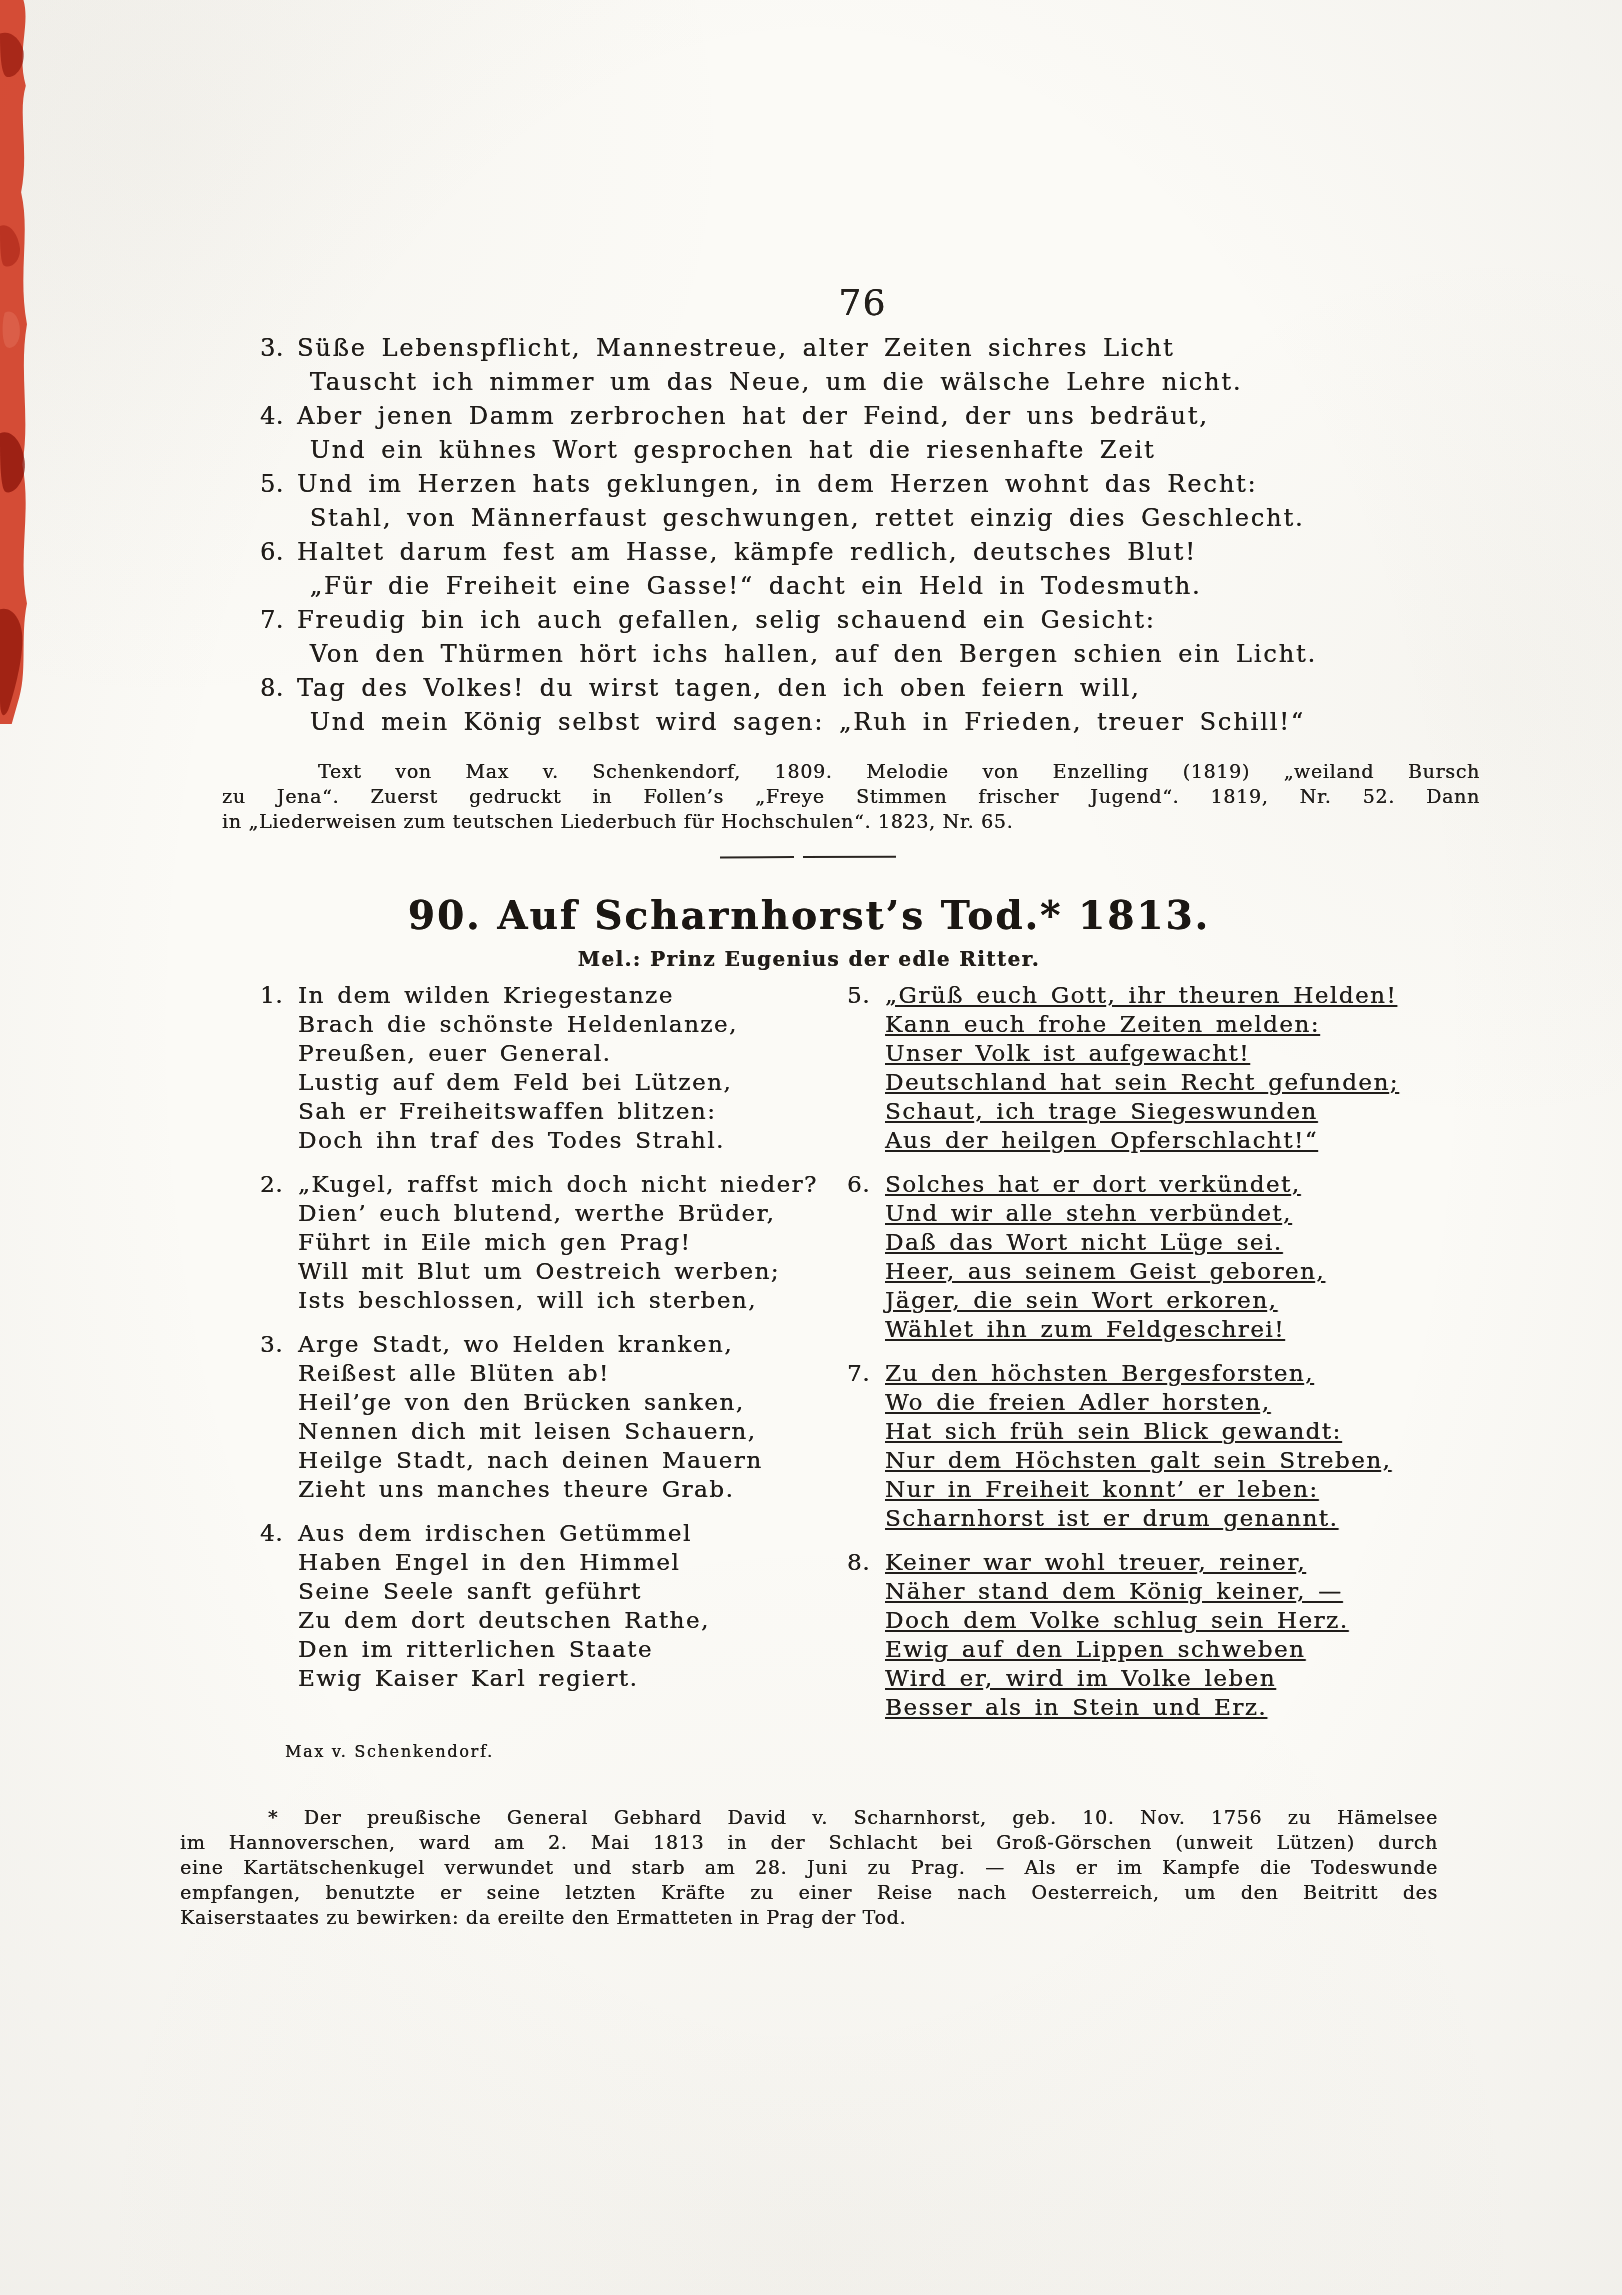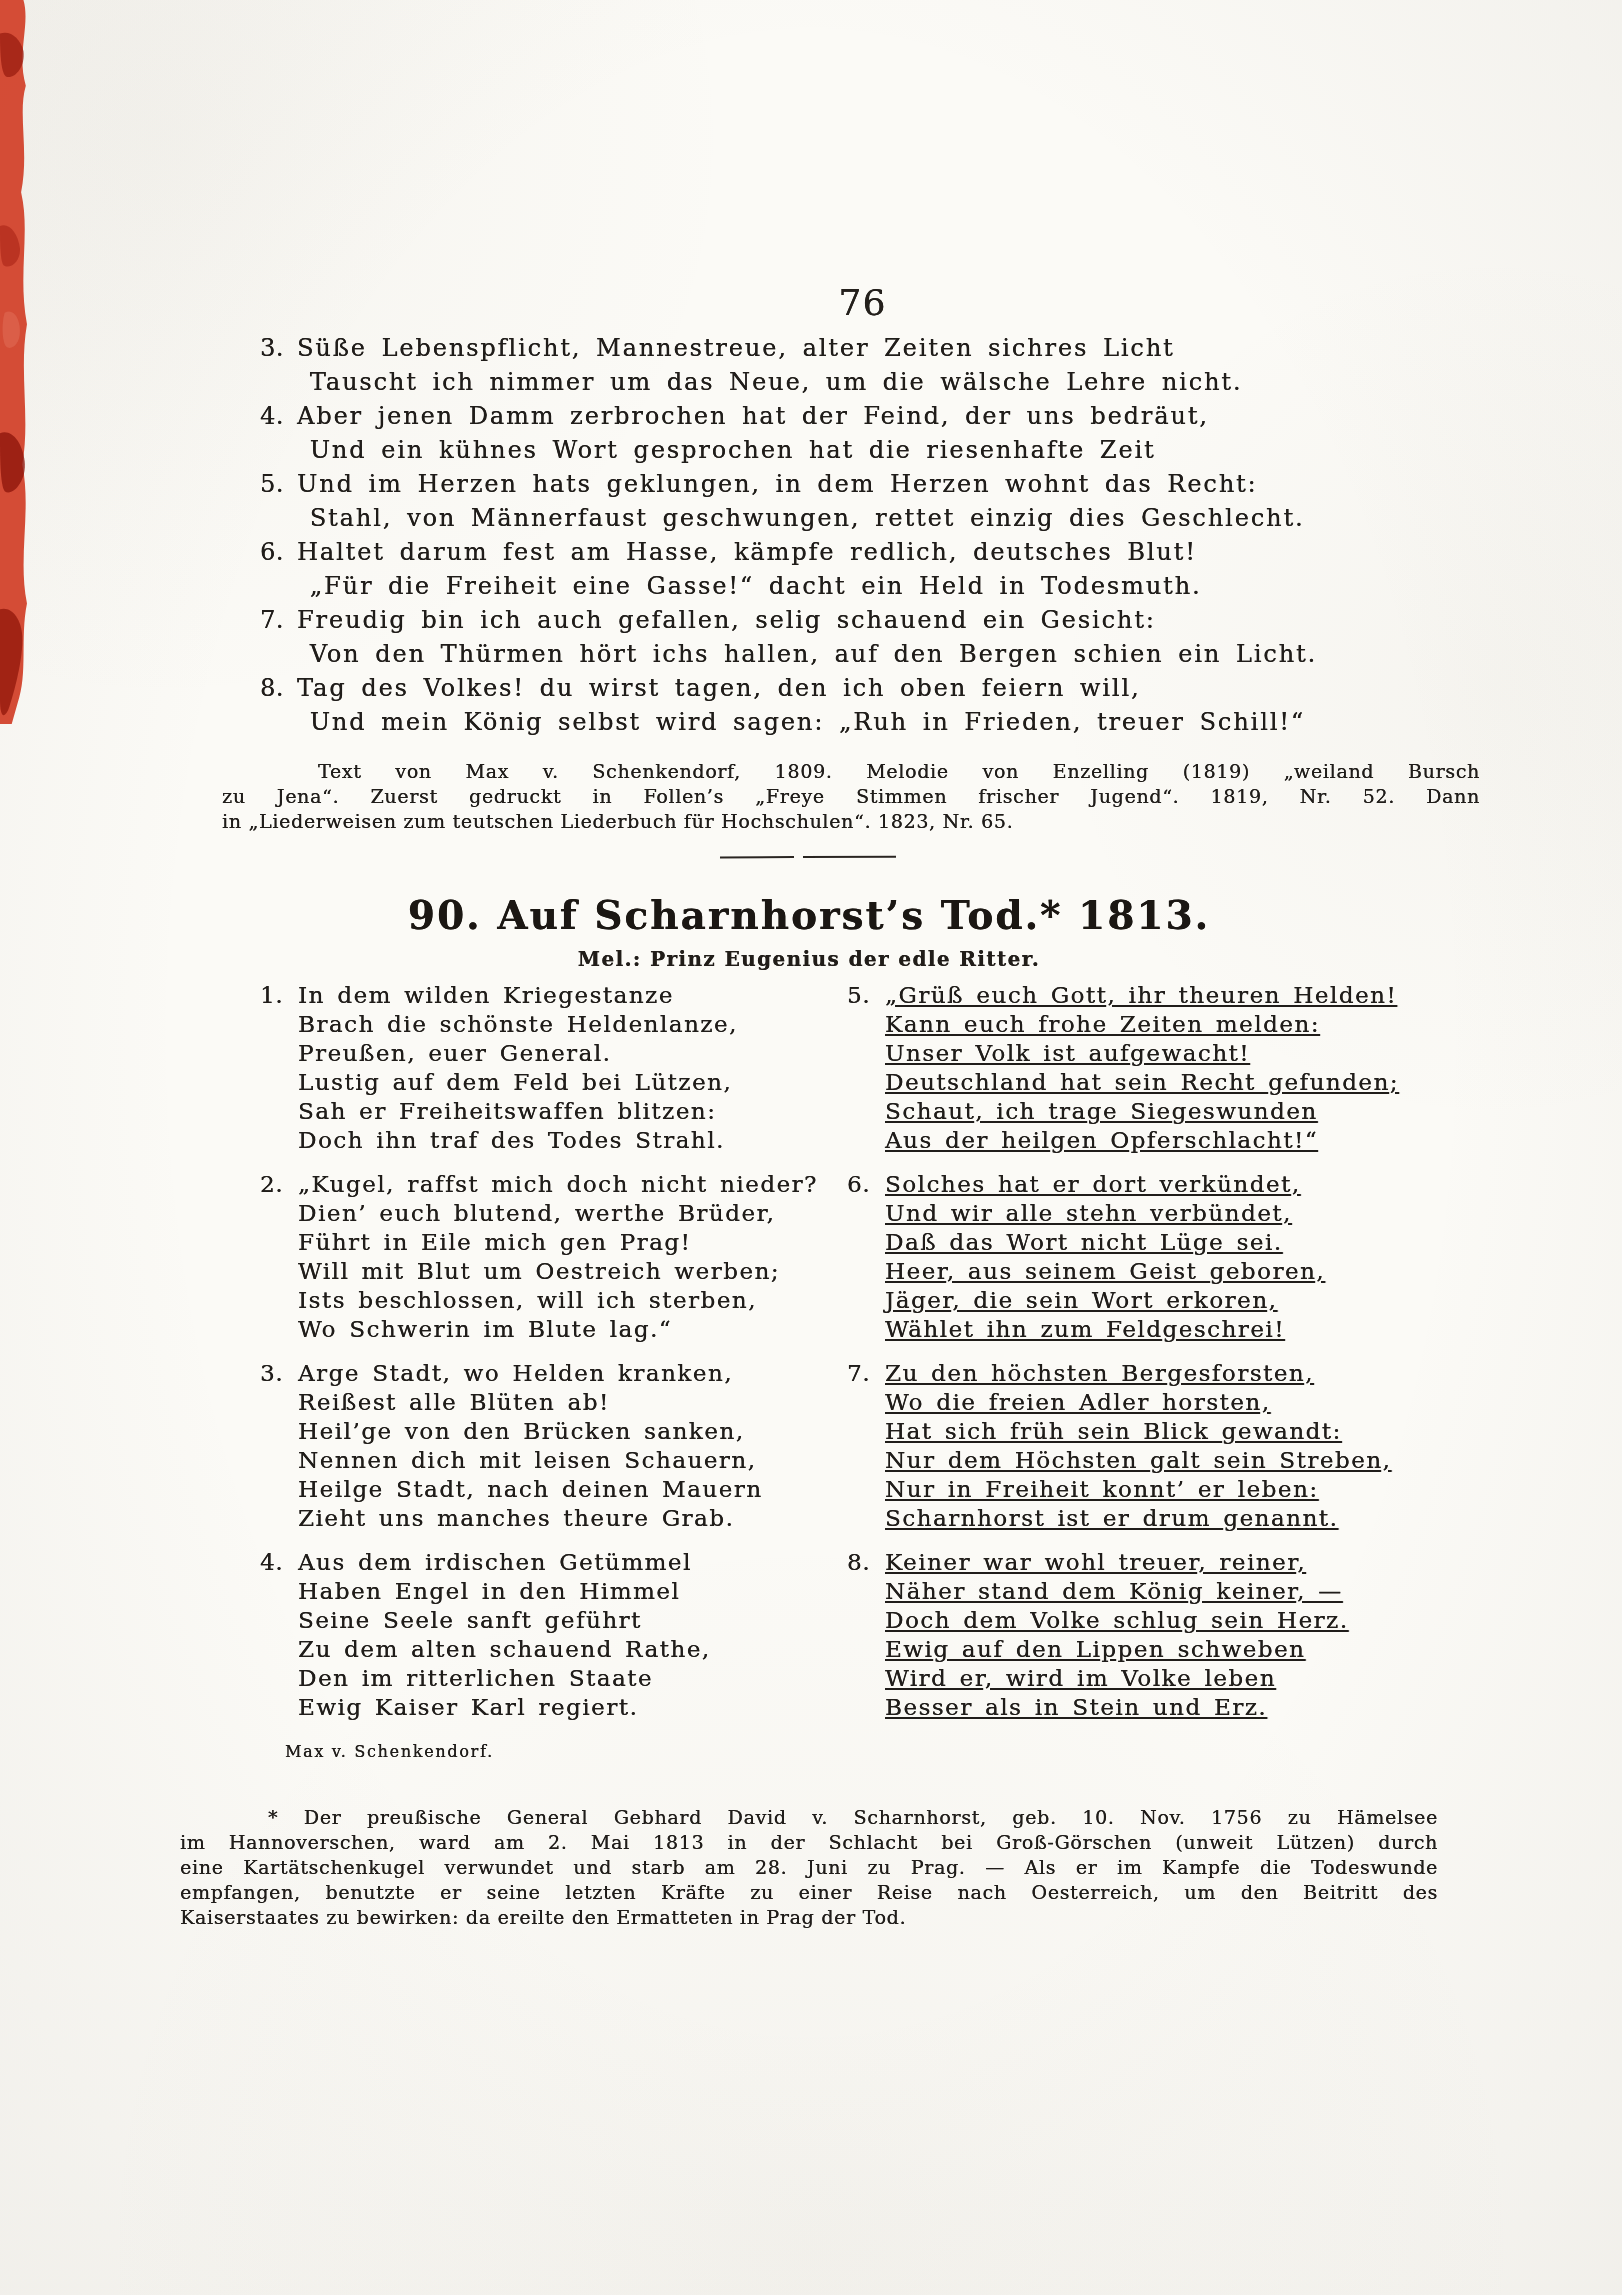--- a/index.html
+++ b/index.html
@@ -165,41 +165,40 @@
         </div>
       </div>
 
       <div class="stanza">
         <div class="vline head"><span class="snum">2.</span><span>„Kugel, raffst mich doch nicht nieder?</span></div>
         <div>
           <div class="vline cont">Dien’ euch blutend, werthe Brüder,</div>
           <div class="vline cont">Führt in Eile mich gen Prag!</div>
           <div class="vline cont">Will mit Blut um Oestreich werben;</div>
           <div class="vline cont">Ists beschlossen, will ich sterben,</div>
-          <div class="vline cont">Wo Schwerin im Blute lag.“</div>
         </div>
       </div>
 
       <div class="stanza">
         <div class="vline head"><span class="snum">3.</span><span>Arge Stadt, wo Helden kranken,</span></div>
         <div>
           <div class="vline cont">Reißest alle Blüten ab!</div>
           <div class="vline cont">Heil’ge von den Brücken sanken,</div>
           <div class="vline cont">Nennen dich mit leisen Schauern,</div>
           <div class="vline cont">Heilge Stadt, nach deinen Mauern</div>
           <div class="vline cont">Zieht uns manches theure Grab.</div>
         </div>
       </div>
 
       <div class="stanza">
         <div class="vline head"><span class="snum">4.</span><span>Aus dem irdischen Getümmel</span></div>
         <div>
           <div class="vline cont">Haben Engel in den Himmel</div>
           <div class="vline cont">Seine Seele sanft geführt</div>
-          <div class="vline cont">Zu dem alten schauend Rathe,</div>
+          <div class="vline cont">Zu dem dort deutschen Rathe,</div>
           <div class="vline cont">Den im ritterlichen Staate</div>
           <div class="vline cont">Ewig Kaiser Karl regiert.</div>
         </div>
       </div>
     </div>
 
   <div class="col col-right ink">
 
       <div class="stanza">
         <div class="vline head"><span class="snum">5.</span><span>„Grüß euch Gott, ihr theuren Helden!</span></div>

